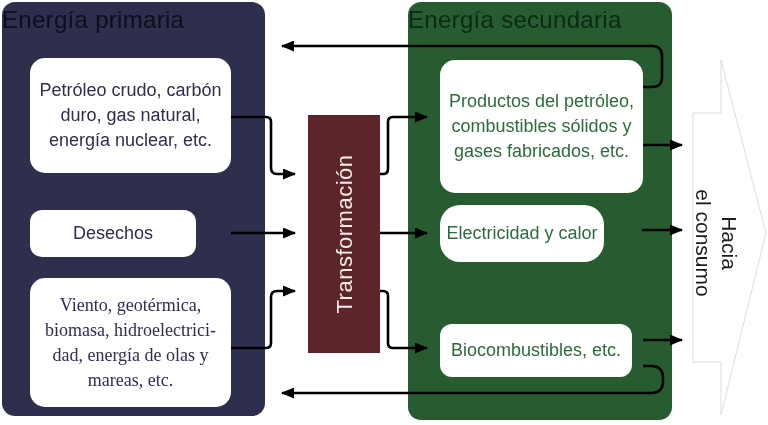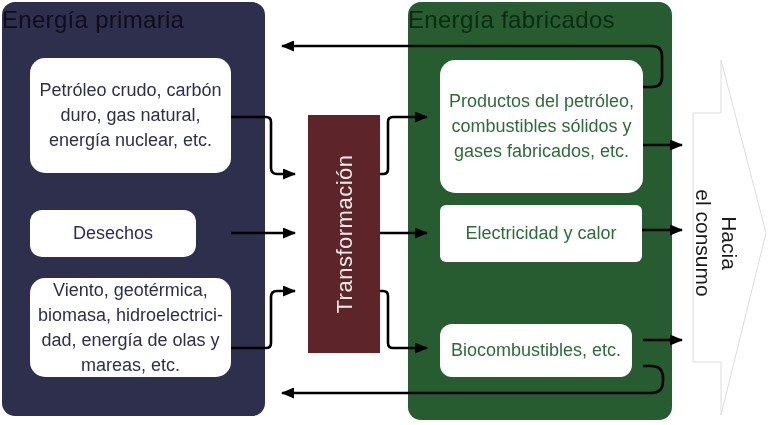--- a/index.html
+++ b/index.html
@@ -26,33 +26,33 @@
     position:absolute; background:#fff; border-radius:15px;
     display:flex; align-items:center; justify-content:center; text-align:center;
     font-size:18px; line-height:25px; white-space:pre-line; padding:2px 4px;
     box-sizing:border-box;
   }
   .wbox.navy-text{color:var(--navy);}
   .wbox.green-text{color:var(--green-text);}
   
   #p-box-0{left:30px; top:58px;  width:201px; height:115px;}
   #p-box-1{left:30px; top:210px; width:166px; height:47px; border-radius:12px;}
-  #p-box-2{left:30px; top:278px; width:201px; height:99px;}
+  #p-box-2{left:30px; top:278px; width:201px; height:129px;font-family:Liberation Serif, serif;}
   
   #transformation-box{
     position:absolute; left:308px; top:115px; width:72px; height:238px;
     background:var(--maroon); display:flex; align-items:center; justify-content:center;
   }
   #transformation-box .vtext{
     transform:rotate(-90deg); color:#f3ece9; font-size:22px; letter-spacing:.5px;
     white-space:nowrap;
   }
   
   #s-box-0{left:440px; top:60px;  width:203px; height:133px;}
-  #s-box-1{left:440px; top:205px; width:202px; height:57px; border-radius:6px;}
+  #s-box-1{left:440px; top:205px; width:164px; height:57px; border-radius:20px;}
   #s-box-2{left:440px; top:324px; width:192px; height:53px; border-radius:12px;}
   
   #consumption-label{
     position:absolute; left:636px; top:217px; width:160px; height:52px;
     transform:rotate(90deg); text-align:center; color:var(--arrow-text);
     font-size:21px; line-height:26px; white-space:pre-line;
   }
   #flow-svg{position:absolute; left:0; top:0; pointer-events:none;}
 </style>
 </head>
@@ -70,21 +70,21 @@
   <div class="wbox navy-text" id="p-box-2">Viento, geotérmica,
 biomasa, hidroelectrici-
 dad, energía de olas y
 mareas, etc.</div>
 
   <div id="transformation-box">
     <div class="vtext">Transformación</div>
   </div>
 
   <div class="panel" id="secondary-panel">
-    <div class="panel-title">Energía fabricados</div>
+    <div class="panel-title">Energía secundaria</div>
   </div>
   <div class="wbox green-text" id="s-box-0">Productos del petróleo,
 combustibles sólidos y
 gases fabricados, etc.</div>
   <div class="wbox green-text" id="s-box-1">Electricidad y calor</div>
   <div class="wbox green-text" id="s-box-2">Biocombustibles, etc.</div>
 
   <svg id="flow-svg" width="768" height="425" viewBox="0 0 768 425">
     <defs>
       <marker id="ah" markerUnits="userSpaceOnUse" markerWidth="13" markerHeight="11" viewBox="0 0 13 11" refX="12" refY="5.5" orient="auto">

